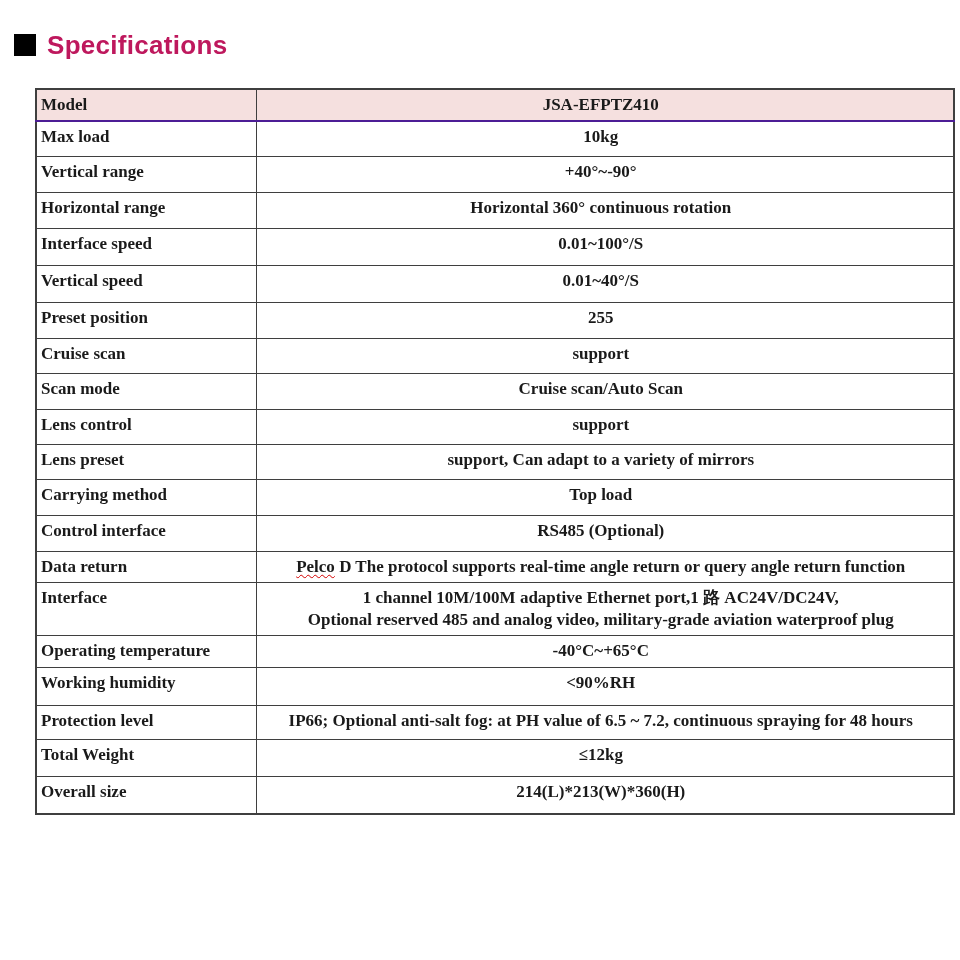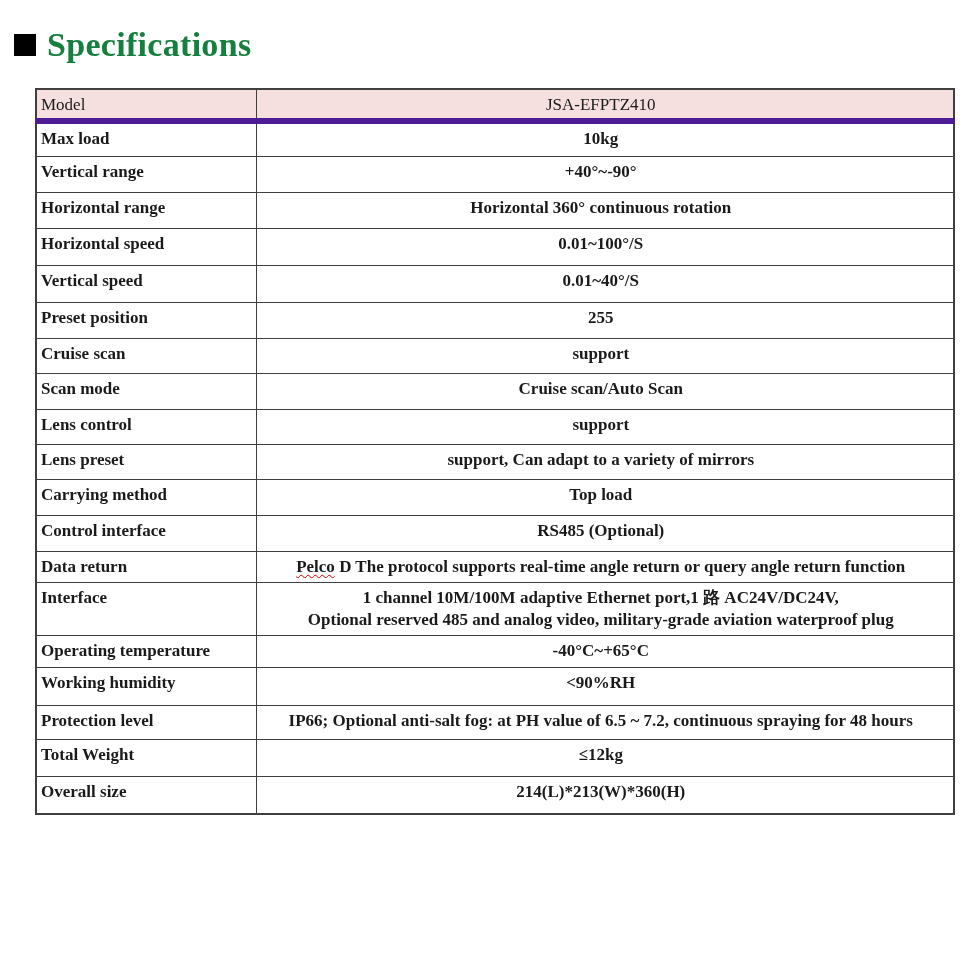--- a/index.html
+++ b/index.html
@@ -12,22 +12,22 @@
   }
   .page { position: relative; width: 960px; height: 960px; overflow: hidden; }
 
   
   .title-row {
     display: flex; align-items: center; gap: 11px;
     margin: 28px 0 0 14px; height: 34px;
   }
   .title-square { width: 22px; height: 22px; background: #000000; flex: 0 0 auto; }
   .title-text {
-    font-family: Liberation Serif, serif;
-    font-weight: 700; font-size: 34px; color: #15803d;
+    font-family: Liberation Sans, sans-serif;
+    font-weight: 700; font-size: 26px; color: #be185d;
     letter-spacing: 0.3px;
   }
 
   
   table.spec-table {
     border-collapse: collapse;
     table-layout: fixed;
     width: 918px;
     margin: 26px 0 0 35px;
     border: 2px solid #3f3f3f;
@@ -37,22 +37,22 @@
     font-size: 17px;
     line-height: 1.3;
     vertical-align: top;
     overflow: hidden;
     font-weight: bold;
   }
   .spec-table td.label-cell { text-align: left; padding: 4px 4px 0 4px; }
   .spec-table td.value-cell { text-align: center; padding: 4px 14px 0 6px; white-space: pre-line; }
   .spec-table tr.header-row td {
     background: #f5e0df;
-    font-weight: 400;
-    border-bottom: 6px solid #4c1d95;
+    font-weight: 700;
+    border-bottom: 2px solid #4c1d95;
   }
   .spell-error {
     text-decoration: underline;
     text-decoration-style: wavy;
     text-decoration-color: #d40000;
     text-decoration-thickness: 1px;
     text-underline-offset: 2px;
   }
 </style>
 </head>
@@ -81,21 +81,21 @@
       </tr>
       <tr style="height:36px">
         <td class="label-cell">Vertical range</td>
         <td class="value-cell">+40°~-90°</td>
       </tr>
       <tr style="height:36px">
         <td class="label-cell">Horizontal range</td>
         <td class="value-cell">Horizontal 360° continuous rotation</td>
       </tr>
       <tr style="height:37px">
-        <td class="label-cell">Horizontal speed</td>
+        <td class="label-cell">Interface speed</td>
         <td class="value-cell">0.01~100°/S</td>
       </tr>
       <tr style="height:37px">
         <td class="label-cell">Vertical speed</td>
         <td class="value-cell">0.01~40°/S</td>
       </tr>
       <tr style="height:36px">
         <td class="label-cell">Preset position</td>
         <td class="value-cell">255</td>
       </tr>

